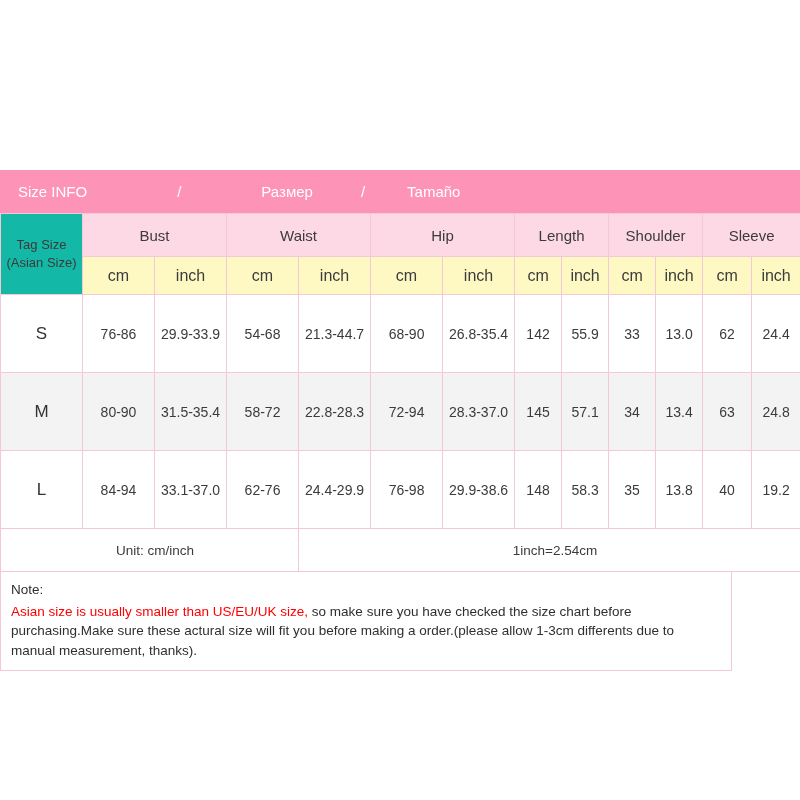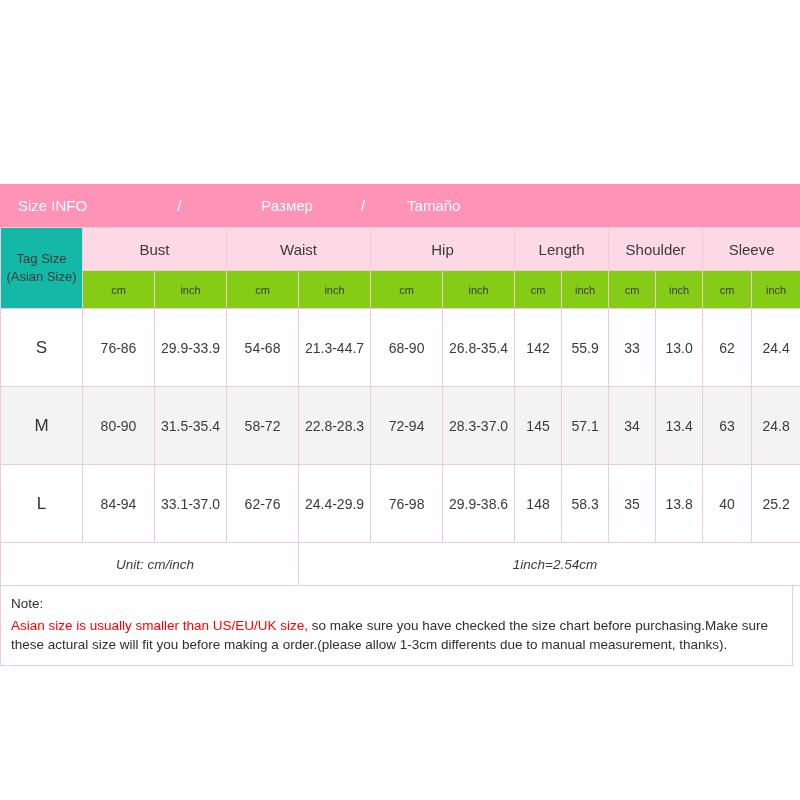--- a/index.html
+++ b/index.html
@@ -26,21 +26,20 @@
   
   .banner {
     display: flex;
     align-items: center;
     height: 43px;
     background: #fd93b6;
     color: #ffffff;
     font-size: 15px;
     padding-left: 18px;
     box-sizing: border-box;
-    margin-top: 14px;
   }
   .banner .b-item { white-space: nowrap; }
   .banner .b-sep {
     color: #ffffff;
     padding: 0 0;
     text-align: center;
   }
   .banner .sp1 { width: 90px; display:inline-block; }
   .banner .sp2 { width: 80px; display:inline-block; }
   .banner .sp3 { width: 48px; display:inline-block; }
@@ -59,23 +58,23 @@
     font-weight: normal;
     color: #3b3b3b;
   }
   .hdr-group {
     background: #fdd9e5;
     height: 40px;
     font-size: 15px;
     color: #4a4a4a;
   }
   .hdr-unit {
-    background: #84cc16;
+    background: #fef9c3;
     height: 35px;
-    font-size: 11px;
+    font-size: 16px;
     color: #4a4a4a;
   }
   .tagsize {
     background: #14b8a6;
     font-size: 13px;
     line-height: 1.35;
     color: #4a4a4a;
   }
   .row-a td { background: #ffffff; }
   .row-b td { background: #f3f3f3; }
@@ -88,28 +87,27 @@
     font-size: 17px;
     color: #333333;
   }
   .unitrow td {
     height: 40px;
     background: #ffffff;
     font-size: 13.5px;
     color: #3c3c3c;
     text-align: left;
     padding-left: 12px;
-    font-style: italic;
   }
   
   .note {
     border: 1px solid #f3c9d8;
     border-top: none;
     box-sizing: border-box;
-    width: 793px;
+    width: 732px;
     padding: 8px 10px 10px 10px;
     font-size: 13.5px;
     line-height: 1.45;
     color: #2f2f2f;
     background: #ffffff;
   }
   .note .red {
     color: #ff0000;
     font-weight: normal;
   }
@@ -215,21 +213,21 @@
         <td>33.1-37.0</td>
         <td>62-76</td>
         <td>24.4-29.9</td>
         <td>76-98</td>
         <td>29.9-38.6</td>
         <td>148</td>
         <td>58.3</td>
         <td>35</td>
         <td>13.8</td>
         <td>40</td>
-        <td>25.2</td>
+        <td>19.2</td>
       </tr>
 
       <tr class="unitrow">
         <td colspan="4">Unit: cm/inch</td>
         <td colspan="9">1inch=2.54cm</td>
       </tr>
     </tbody>
       </table>
 
     <div class="note">

